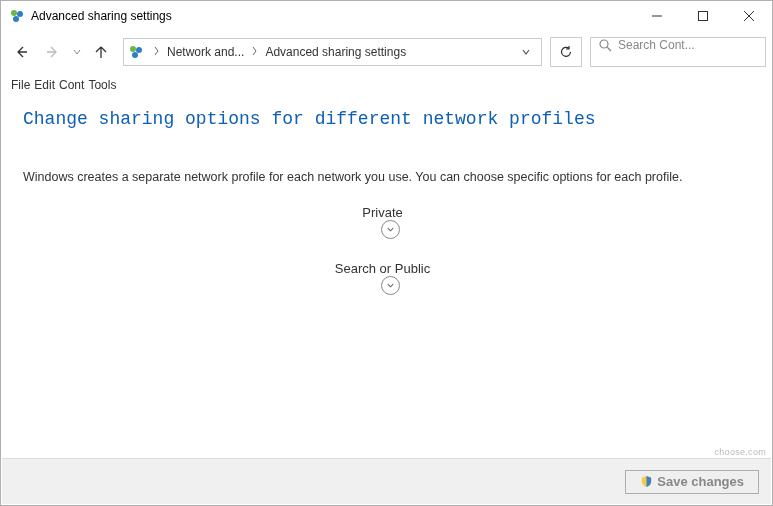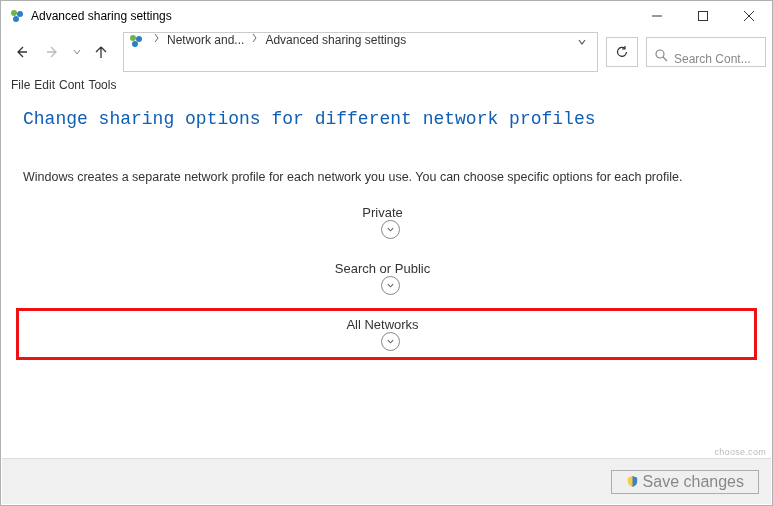--- a/index.html
+++ b/index.html
@@ -11,50 +11,50 @@
     .window-controls { display: flex; }
     .window-btn { width: 46px; height: 30px; display: flex; align-items: center; justify-content: center; cursor: default; }
     .window-btn svg { width: 10px; height: 10px; }
     
     .navbar { height: 42px; display: flex; align-items: center; padding: 0 6px; gap: 4px; }
     .nav-arrow { width: 28px; height: 28px; display: flex; align-items: center; justify-content: center; color: #888; }
     .nav-arrow.active { color: #333; }
     .nav-up { width: 28px; height: 28px; display: flex; align-items: center; justify-content: center; color: #333; }
     .nav-sep { color: #888; font-size: 11px; margin: 0 2px; }
     
-    .address-bar { flex: 1; height: 40px; border: 1px solid #ccc; display: flex; padding: 0 4px; margin: 0 4px; }
+    .address-bar { flex: 1; height: 28px; border: 1px solid #ccc; display: flex; align-items: center; padding: 0 4px; margin: 0 4px; }
     .address-icon { width: 16px; height: 16px; margin-right: 6px; }
     .crumb { font-size: 12px; color: #333; padding: 0 4px; }
     .crumb-sep { color: #888; font-size: 10px; padding: 0 3px; }
     .address-drop { margin-left: auto; color: #555; padding: 0 6px; }
     
     .refresh-btn { width: 32px; height: 30px; border: 1px solid #ccc; display: flex; align-items: center; justify-content: center; margin-right: 4px; }
     
-    .search-box { width: 120px; height: 30px; border: 1px solid #ccc; display: flex; align-items: flex-end; padding: 0 8px; }
+    .search-box { width: 176px; height: 30px; border: 1px solid #ccc; display: flex; align-items: flex-start; padding: 0 8px; }
     .search-icon { color: #888; margin-right: 6px; }
     .search-text { font-size: 12px; color: #888; white-space: nowrap; overflow: hidden; text-overflow: ellipsis; }
     
     .menubar { height: 24px; display: flex; align-items: center; padding: 0 10px; gap: 4px; }
     .menu-item { font-size: 12px; color: #333; }
     
     .content { padding: 12px 22px; }
     .heading { color: #0f5fb5; font-size: 18px; font-weight: 400; margin-bottom: 10px; font-family: Liberation Mono, monospace; }
     .description { font-size: 12.5px; color: #333; line-height: 1.4; margin-bottom: 18px; margin-top: 40px; }
     
     .section-row { display: flex; align-items: center; margin-bottom: 22px; flex-direction: column; }
     .section-label { font-size: 13px; color: #333; padding-right: 8px; white-space: nowrap; }
     .section-line { flex: 1; height: 1px; background: #ccc; }
     .chevron-circle { width: 19px; height: 19px; border: 1px solid #888; border-radius: 50%; display: flex; align-items: center; justify-content: center; margin-left: 8px; }
     .chevron-circle svg { width: 9px; height: 9px; }
     
     .section-highlight { border: 3px solid #e11; padding: 6px 4px 6px 0; margin: -9px -7px 13px -7px; }
     .section-highlight .section-row { margin-bottom: 0; padding-left: 4px; }
     
     .footer { position: absolute; bottom: 1px; left: 1px; right: 1px; height: 46px; background: #f0f0f0; border-top: 1px solid #ddd; display: flex; align-items: center; justify-content: flex-end; padding: 0 12px; gap: 8px; }
-    .footer-btn { height: 24px; padding: 0 14px; font-size: 16px; border: 1px solid #adadad; background: #e1e1e1; display: flex; align-items: center; gap: 4px; position: relative; }
+    .footer-btn { height: 24px; padding: 0 14px; font-size: 13px; border: 1px solid #adadad; background: #e1e1e1; display: flex; align-items: center; gap: 4px; position: relative; font-weight: bold; }
     .footer-btn.disabled { color: #888; background: #efefef; }
     .shield-icon { position: relative; top: 1px; }
     
     .watermark { position: absolute; bottom: 48px; right: 6px; font-size: 9px; color: #bbb; letter-spacing: 0.3px; }
     
     .cp-icon circle:nth-child(1) { fill: #6fb548; }
     .cp-icon circle:nth-child(2) { fill: #2f7fc6; }
     .cp-icon circle:nth-child(3) { fill: #2f7fc6; }
   </style>
 </head>
@@ -179,31 +179,20 @@
   <div class="section-row">
     <span class="section-label">Search or Public</span>
     <div class="section-line"></div>
     <div class="chevron-circle">
       <svg viewBox="0 0 10 10">
           <path d="M2 3.5 L5 6.5 L8 3.5" fill="none" stroke="#666" stroke-width="1.2"></path>
         </svg>
     </div>
   </div>
 
-  <div class="section-highlight">
-    <div class="section-row">
-      <span class="section-label">All Networks</span>
-      <div class="section-line"></div>
-      <div class="chevron-circle">
-        <svg viewBox="0 0 10 10">
-            <path d="M2 3.5 L5 6.5 L8 3.5" fill="none" stroke="#666" stroke-width="1.2"></path>
-          </svg>
-      </div>
-    </div>
-  </div>
 </div>
 
 <div class="watermark">choose.com</div>
 
 <div class="footer">
   <button class="footer-btn disabled">
     <span class="shield-icon">
       <svg width="13" height="13" viewBox="0 0 14 14">
           <path d="M7 1 L12 3 L12 7 Q12 11 7 13 Q2 11 2 7 L2 3 Z" fill="#f7c948"></path>
           <path d="M7 1 L12 3 L12 7 Q12 11 7 13 L7 1 Z" fill="#3b82c4"></path>

